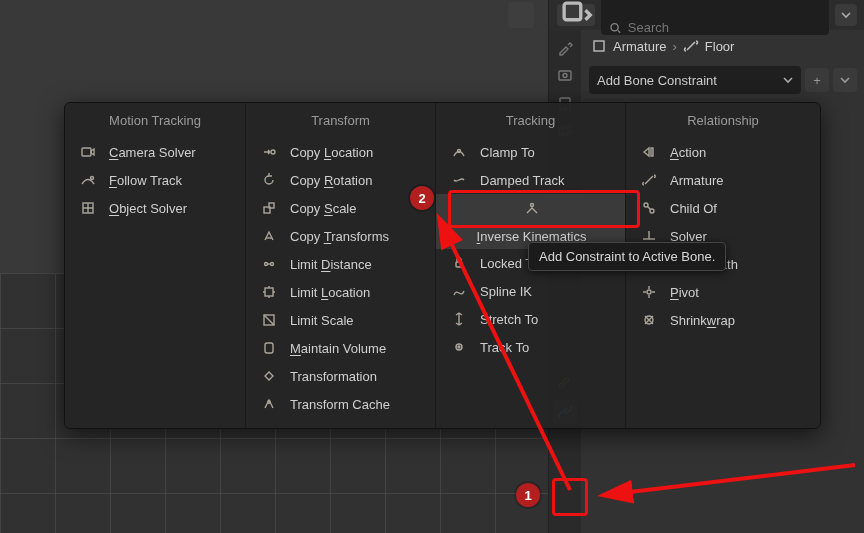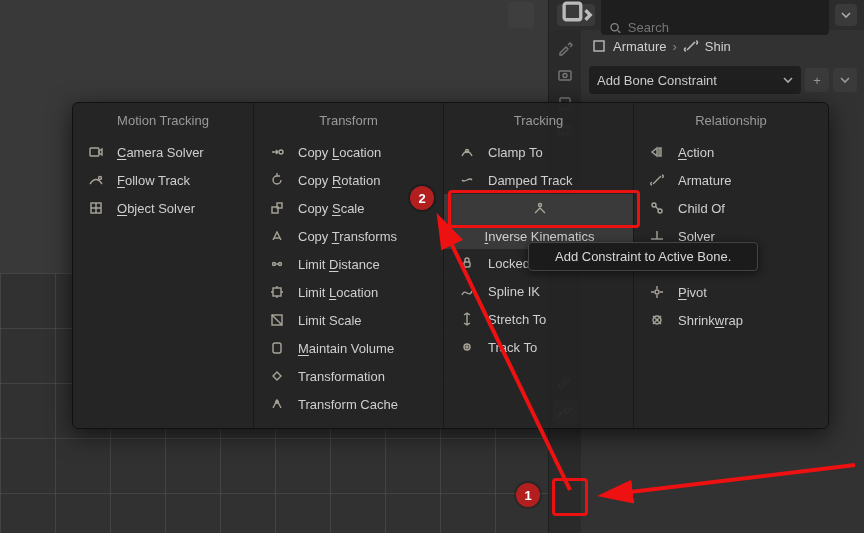--- a/index.html
+++ b/index.html
@@ -140,21 +140,21 @@
     display:flex; align-items:center; justify-content:center;
     box-shadow: 0 0 0 2px rgba(0,0,0,0.2);
     pointer-events:none;
   }
   .tooltip {
     position: absolute;
     background: #1b1b1b;
     color: #d8d8d8;
     border: 1px solid #444;
     border-radius: 4px;
-    padding: 6px 26px;
+    padding: 6px 10px;
     font-size: 13px;
     white-space: nowrap;
     box-shadow: 0 2px 8px rgba(0,0,0,0.6);
   }
   svg.arrow { position:absolute; pointer-events:none; }
 </style>
 </head>
 <body>
 
 <div class="viewport">
@@ -235,41 +235,41 @@
             <rect x="3" y="3" width="10" height="10"></rect>
           </svg>
         </span>
       <span>Armature</span>
       <span class="chev">›</span>
       <span class="bc-icon">
           <svg viewBox="0 0 16 16" stroke="currentColor" fill="none" stroke-width="1.6">
             <path d="M4 12l8-8M3 13a1.5 1.5 0 1 1 0-3M13 3a1.5 1.5 0 1 1 0 3"></path>
           </svg>
         </span>
-      <span>Shin</span>
+      <span>Floor</span>
     </div>
 
     <div class="add-row">
       <div class="add-dd">
         <span>Add Bone Constraint</span>
         <svg width="10" height="10" viewBox="0 0 10 10">
             <path d="M1 3l4 4 4-4" fill="none" stroke="#aaa" stroke-width="1.6"></path>
           </svg>
       </div>
       <div class="sq-btn">+</div>
       <div class="sq-btn">
         <svg width="10" height="10" viewBox="0 0 10 10">
             <path d="M1 3l4 4 4-4" fill="none" stroke="currentColor" stroke-width="1.6"></path>
           </svg>
       </div>
     </div>
   </div>
 </div>
 
-<div class="menu" id="menu" style="left:72px; top:102px;">
+<div class="menu" id="menu" style="left:64px; top:102px;">
     <div class="menu-col">
       <div class="col-header">Motion Tracking</div>
       <div class="mitem">
         <span class="ic">
           <svg viewBox="0 0 16 16" fill="none" stroke="currentColor" stroke-width="1.4">
             <rect x="2" y="4" width="9" height="8" rx="1"></rect>
             <path d="M11 7l3-2v6l-3-2z"></path>
           </svg>
         </span>
         <span><u>C</u>amera Solver</span>

